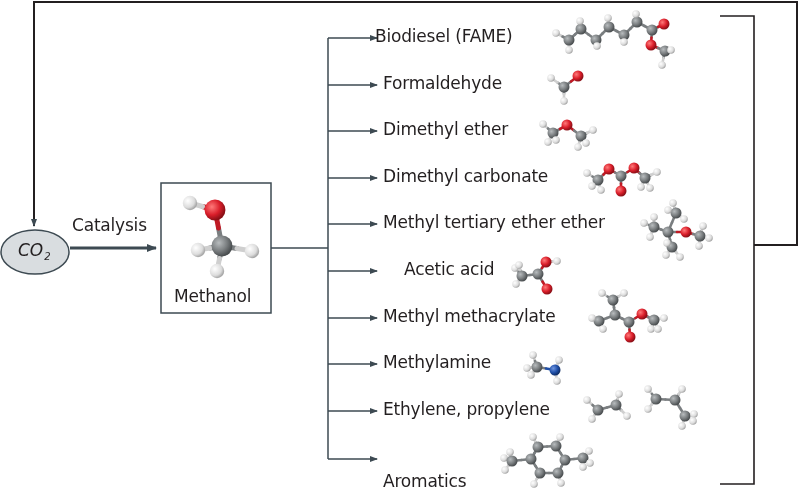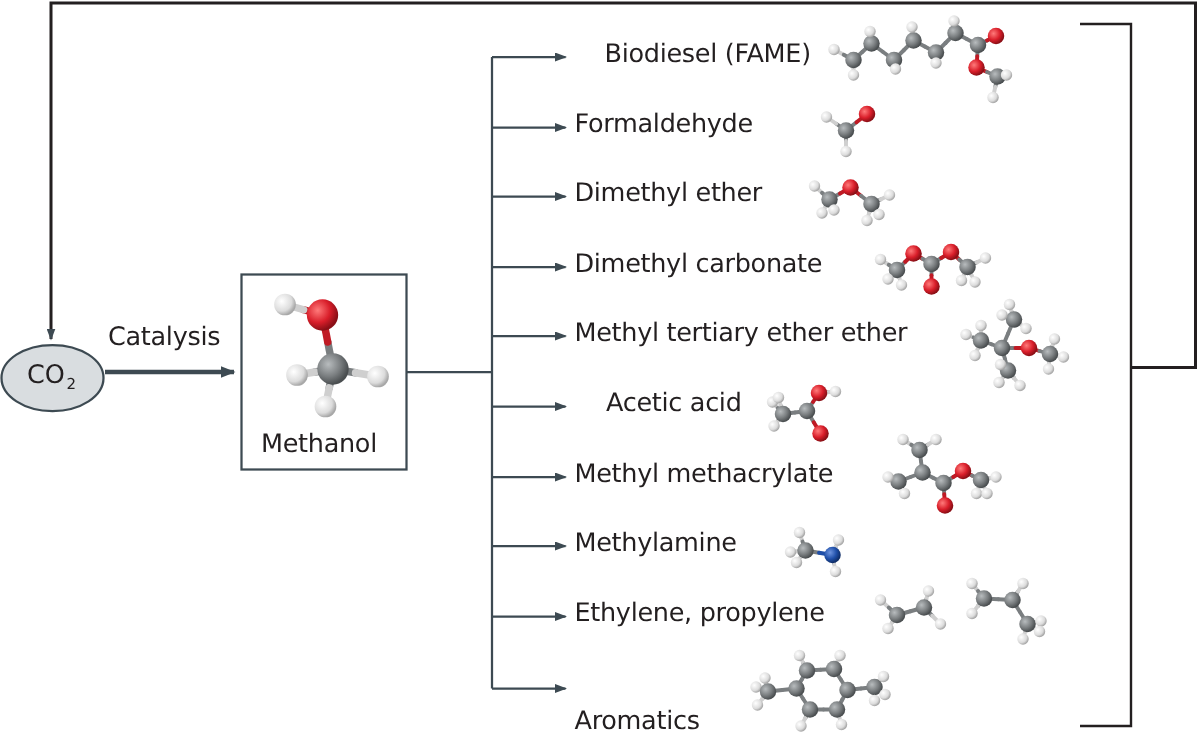--- a/index.html
+++ b/index.html
@@ -1,20 +1,20 @@
 <!DOCTYPE html>
 <html><head>
 <meta charset="utf-8">
 <style>
   html, body { margin: 0; padding: 0; background: #ffffff; }
   body { width: 800px; height: 499px; position: relative; overflow: hidden;
          font-family: "DejaVu Sans", sans-serif; color: #231f20; }
   #canvas { position: absolute; left: 0; top: 0; }
   .label { position: absolute; font-size: 17px; white-space: nowrap; letter-spacing: -0.2px; }
-  .co2-text { position: absolute; font-size: 17px; }
+  .co2-text { position: absolute; font-size: 17px; font-style: italic; }
   .co2-text sub { font-size: 10px; vertical-align: -4px; margin-left: 1px; }
 </style>
 </head>
 <body>
 
 <svg id="canvas" width="800" height="499" viewBox="0 0 800 499" xmlns="http://www.w3.org/2000/svg">
   <defs>
     <marker id="arrowHead" markerWidth="10" markerHeight="8" refX="9" refY="4" orient="auto" markerUnits="userSpaceOnUse">
       <path d="M0,0 L10,4 L0,8 Z" fill="#3d4a52"></path>
     </marker>
@@ -468,21 +468,21 @@
     </g>
 </svg>
 
 <div class="co2-text" style="left:18px; top:240px;">
   <span>CO</span><sub>2</sub>
 </div>
 <div class="label" style="left:72px; top:215px;">Catalysis</div>
 <div class="label" style="left:174px; top:286px;">Methanol</div>
 
 <div id="product-labels">
-    <div class="label" style="left: 403px; top: 26px;">Biodiesel (FAME)</div>
+    <div class="label" style="left: 375px; top: 26px;">Biodiesel (FAME)</div>
     <div class="label" style="left: 383px; top: 73px; text-align: right;">Formaldehyde</div>
     <div class="label" style="left: 383px; top: 119px; text-align: right;">Dimethyl ether</div>
     <div class="label" style="left: 383px; top: 166px;">Dimethyl carbonate</div>
     <div class="label" style="left: 383px; top: 212px;">Methyl tertiary ether ether</div>
     <div class="label" style="left: 404px; top: 259px;">Acetic acid</div>
     <div class="label" style="left: 383px; top: 306px;">Methyl methacrylate</div>
     <div class="label" style="left: 383px; top: 352px;">Methylamine</div>
     <div class="label" style="left: 383px; top: 399px;">Ethylene, propylene</div>
     <div class="label" style="left: 383px; top: 471px;">Aromatics</div>
   </div>

